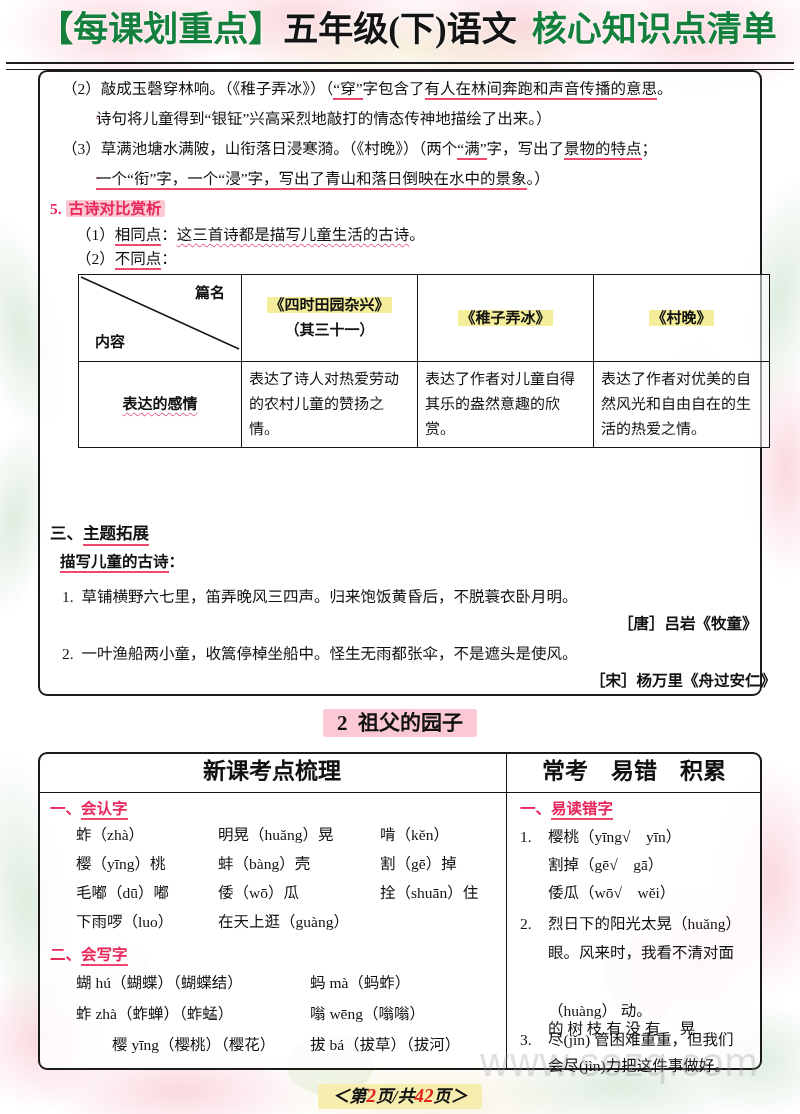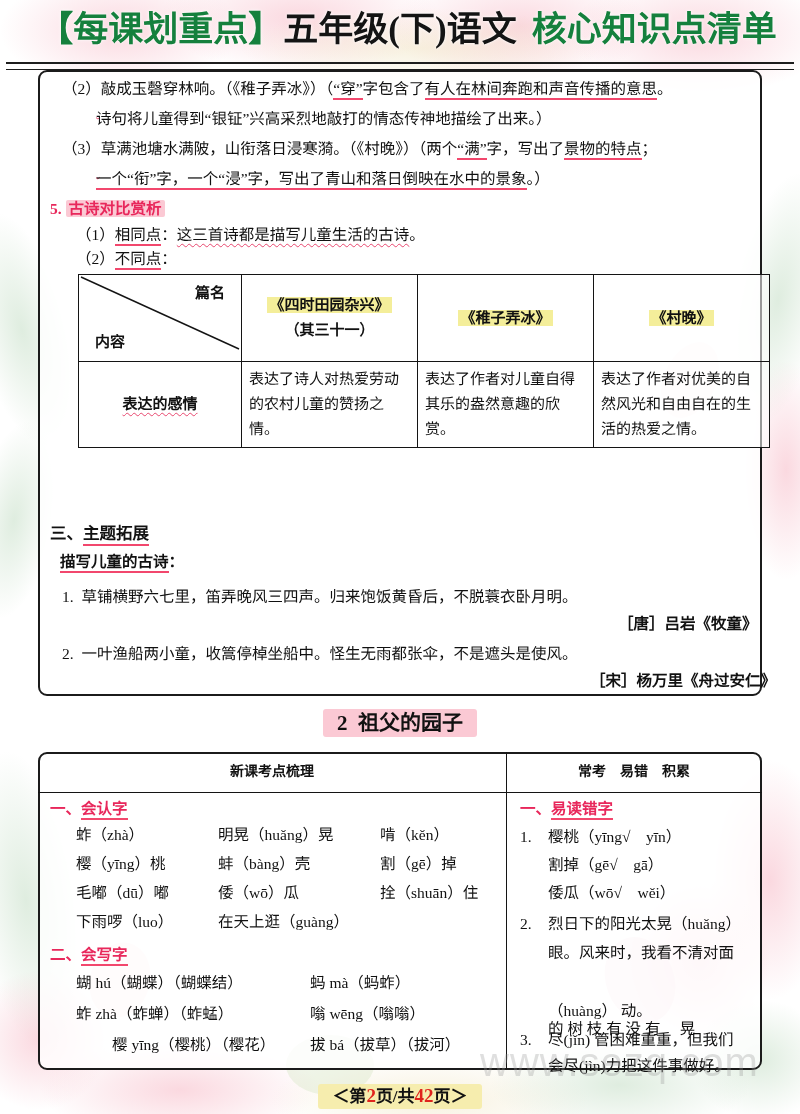--- a/index.html
+++ b/index.html
@@ -67,36 +67,36 @@
   .cmp thead td{text-align:center;height:76px;font-weight:bold;}
   .diag{position:relative;padding:0 !important;height:76px;}
   .diag svg{position:absolute;left:0;top:0;}
   .diag .lbl-a{position:absolute;right:16px;top:6px;font-weight:bold;font-size:15px;}
   .diag .lbl-b{position:absolute;left:16px;bottom:6px;font-weight:bold;font-size:15px;}
 
   
   .l2head{position:absolute;left:38px;top:752px;width:724px;height:40px;
           box-sizing:border-box;}
   .l2head .cellA,.l2head .cellB{position:absolute;top:0;height:40px;line-height:40px;
-          text-align:center;font-weight:bold;font-size:14px;color:#111;}
+          text-align:center;font-weight:bold;font-size:23px;color:#111;}
   .l2head .cellA{left:0;width:468px;}
   .l2head .cellB{left:468px;width:256px;}
   .l2-hsep{position:absolute;left:38px;top:792px;width:724px;height:0;
            border-top:1.6px solid #141414;}
   .l2-vsep{position:absolute;left:506px;top:752px;width:0;height:318px;
            border-left:1.6px solid #141414;}
 
   
   .chapter{position:absolute;left:0;top:706px;width:800px;text-align:center;
            font-size:21px;font-weight:bold;color:#111;}
   .chapter span{background:#fbc9d4;padding:2px 14px;border-radius:3px;}
 
   
   .footer{position:absolute;left:0;top:1082px;width:800px;text-align:center;
-          font-size:17px;font-weight:bold;color:#111;}
+          font-size:17px;font-weight:bold;color:#111;font-style:italic;}
   .footer .pill{background:#f6edae;padding:3px 14px;border-radius:3px;}
   .footer b.num{color:#e0241c;font-size:19px;}
 
   .wm{position:absolute;left:480px;top:1040px;font-size:40px;color:rgba(150,150,150,.30);
       font-family:"Liberation Sans",sans-serif;letter-spacing:1px;z-index:3;}
 </style>
 </head>
 <body>
 
 <div class="bg">

